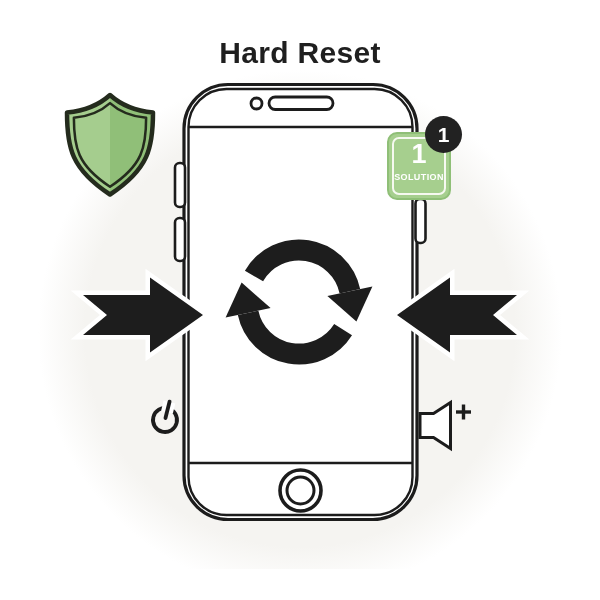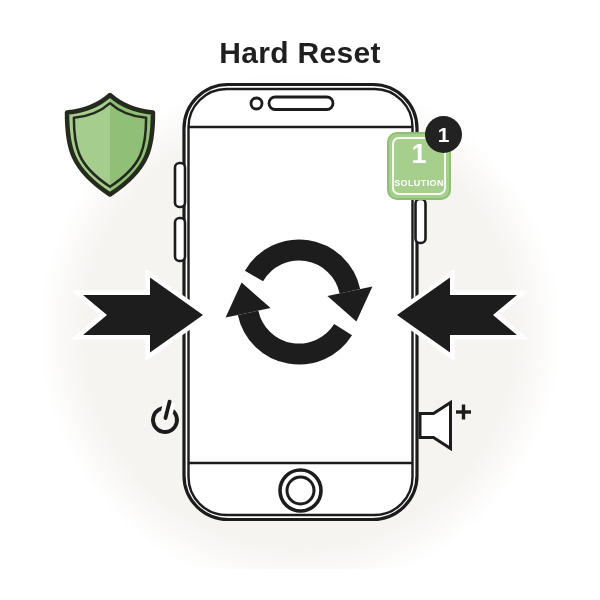--- a/index.html
+++ b/index.html
@@ -22,21 +22,21 @@
     box-sizing:content-box;
   }
   .solution-badge::after{
     content:"";position:absolute;inset:3px;border:2.5px solid rgba(253,253,248,.92);
     border-radius:7px;pointer-events:none;
   }
   .solution-count{
     margin-top:7px;font-size:27px;line-height:27px;font-weight:700;color:#ffffff;
   }
   .solution-label{
-    margin-top:10px;font-size:9px;font-weight:700;color:#ffffff;letter-spacing:.4px;
+    margin-top:4px;font-size:9px;font-weight:700;color:#ffffff;letter-spacing:.4px;
   }
   .notification-bubble{
     position:absolute;left:425px;top:116px;width:37px;height:37px;border-radius:50%;
     background:#222222;color:#ffffff;font-size:21px;font-weight:700;
     display:flex;align-items:center;justify-content:center;
   }
 </style>
 </head>
 <body>
 

